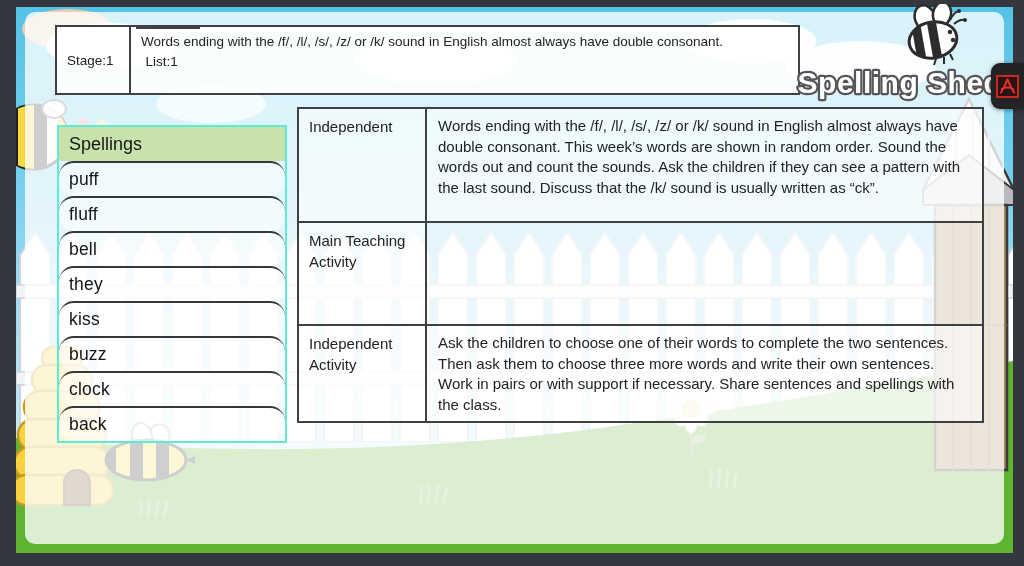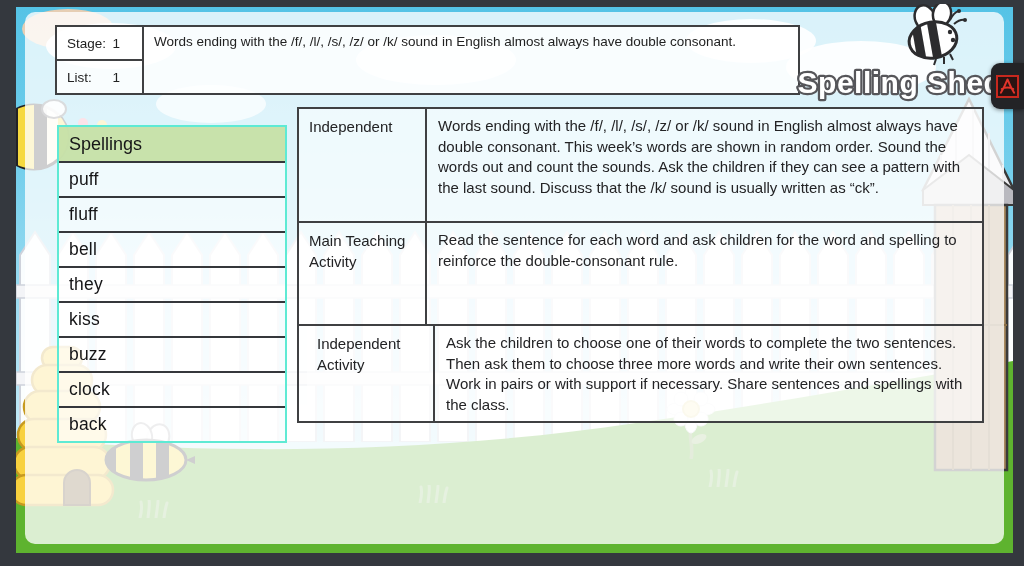--- a/index.html
+++ b/index.html
@@ -26,44 +26,44 @@
   .bee-a{position:absolute;left:-20px;top:90px;}
   .bee-b{position:absolute;left:80px;top:415px;}
   .daisy{position:absolute;left:645px;top:380px;}
   .tuft{position:absolute;}
   .dotflower{position:absolute;border-radius:50%;width:10px;height:10px;}
   .overlay{position:absolute;left:9px;top:5px;width:979px;height:532px;
     background:rgba(255,255,255,0.78);border-radius:10px;}
   
   .hdr{position:absolute;left:55px;top:25px;width:745px;height:70px;display:flex;
     border:2px solid #3f4042;background:rgba(255,255,255,0.82);color:#222;}
-  .hdr-left{width:87px;border-right:2px solid #3f4042;display:flex;flex-direction:column;}
+  .hdr-left{width:74px;border-right:2px solid #3f4042;display:flex;flex-direction:row;}
   .hdr-row{flex:1;display:flex;align-items:center;padding:0 10px;font-size:13.5px;}
   .hdr-row + .hdr-row{border-top:2px solid #3f4042;}
   .hdr-val{margin-left:auto;padding-right:12px;}
   .hdr-desc{flex:1;padding:5px 10px;font-size:13.5px;line-height:1.45;}
   .logo{position:absolute;left:790px;top:4px;width:212px;height:104px;}
   .pdf-btn{position:absolute;left:991px;top:63px;width:33px;height:46px;background:#232326;
     border-radius:9px 0 0 9px;display:flex;align-items:center;padding-left:5px;
     box-shadow:0 1px 4px rgba(0,0,0,.45);cursor:pointer;}
   .pdf-ico{width:23px;height:23px;border:2px solid #c8281e;background:#2a1312;
     display:flex;align-items:center;justify-content:center;}
   .spell{position:absolute;left:57px;top:125px;width:230px;border:2px solid #5eead4;color:#151517;}
   .spell-hdr{height:34px;display:flex;align-items:center;padding-left:10px;font-size:18px;
     background:rgba(198,224,167,0.95);}
   .spell-row{height:35px;border-top:2px solid #35373b;background:rgba(255,255,255,0.5);
-    display:flex;align-items:center;padding-left:10px;font-size:17.5px;letter-spacing:.2px;}
+    display:flex;align-items:center;padding-left:10px;font-size:17.5px;letter-spacing:.2px;border-radius:15px;}
   .lesson{position:absolute;left:297px;top:107px;width:687px;border:2px solid #3f4042;color:#232325;}
   .lesson-row{display:flex;}
   .lesson-row + .lesson-row{border-top:2px solid #3f4042;}
   .lesson-label{width:128px;border-right:2px solid #3f4042;padding:7px 8px 6px 10px;
     font-size:15px;line-height:1.4;background:rgba(255,255,255,0.5);}
   .lesson-text{flex:1;padding:7px 11px 6px 11px;font-size:15px;line-height:1.37;
     background:rgba(255,255,255,0.5);}
-  .r0{min-height:112px;} .r1{min-height:103px;} .r2{min-height:96px;padding-left:8px;}
+  .r0{min-height:112px;} .r1{min-height:103px;} .r2{min-height:96px;}
 </style>
 </head>
 <body>
 
 <div class="frame">
 
   <div class="scene">
     <div class="cloud cpeach"></div>
     <div class="cloud c1"></div>
     <div class="cloud c2"></div>
@@ -232,21 +232,20 @@
     <div class="spell-row">back</div>
   </div>
 
   <div class="lesson">
     <div class="lesson-row r0">
       <div class="lesson-label">Independent</div>
       <div class="lesson-text">Words ending with the /f/, /l/, /s/, /z/ or /k/ sound in English almost always have double consonant. This week’s words are shown in random order. Sound the words out and count the sounds. Ask the children if they can see a pattern with the last sound. Discuss that the /k/ sound is usually written as “ck”.</div>
     </div>
     <div class="lesson-row r1">
       <div class="lesson-label">Main Teaching Activity</div>
-      <div class="lesson-text">Read the sentence for each word and ask children for the word and spelling to reinforce the double-consonant rule.</div>
     </div>
     <div class="lesson-row r2">
       <div class="lesson-label">Independent Activity</div>
       <div class="lesson-text">Ask the children to choose one of their words to complete the two sentences. Then ask them to choose three more words and write their own sentences. Work in pairs or with support if necessary. Share sentences and spellings with the class.</div>
     </div>
   </div>
 
 </div>
 
 </body></html>

